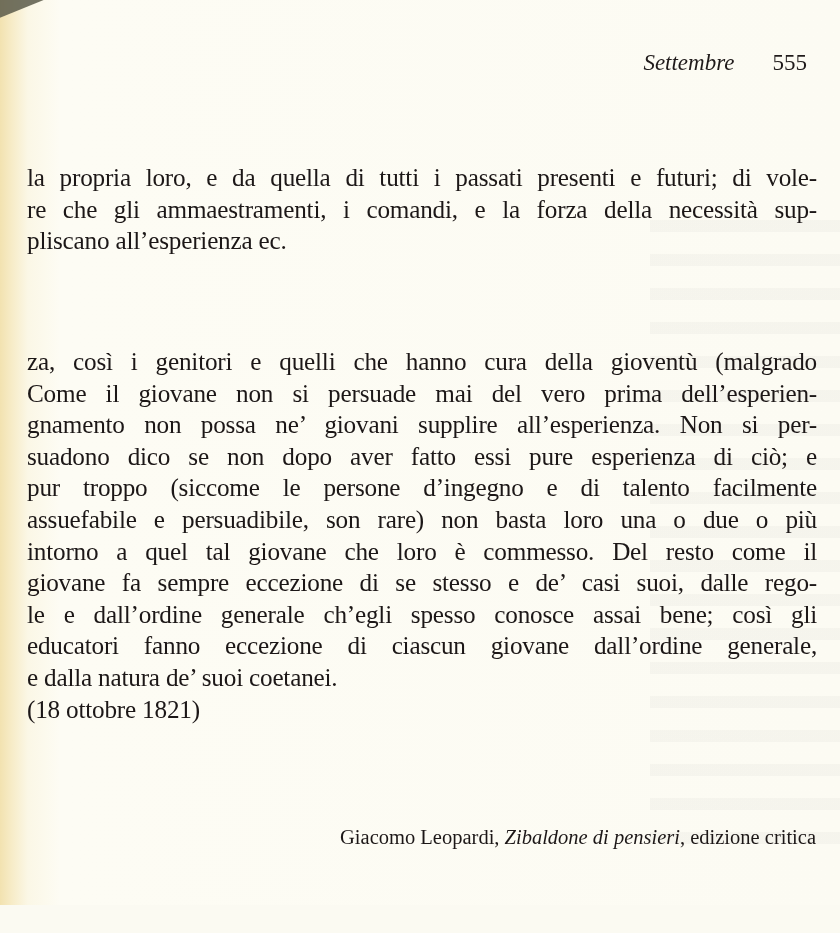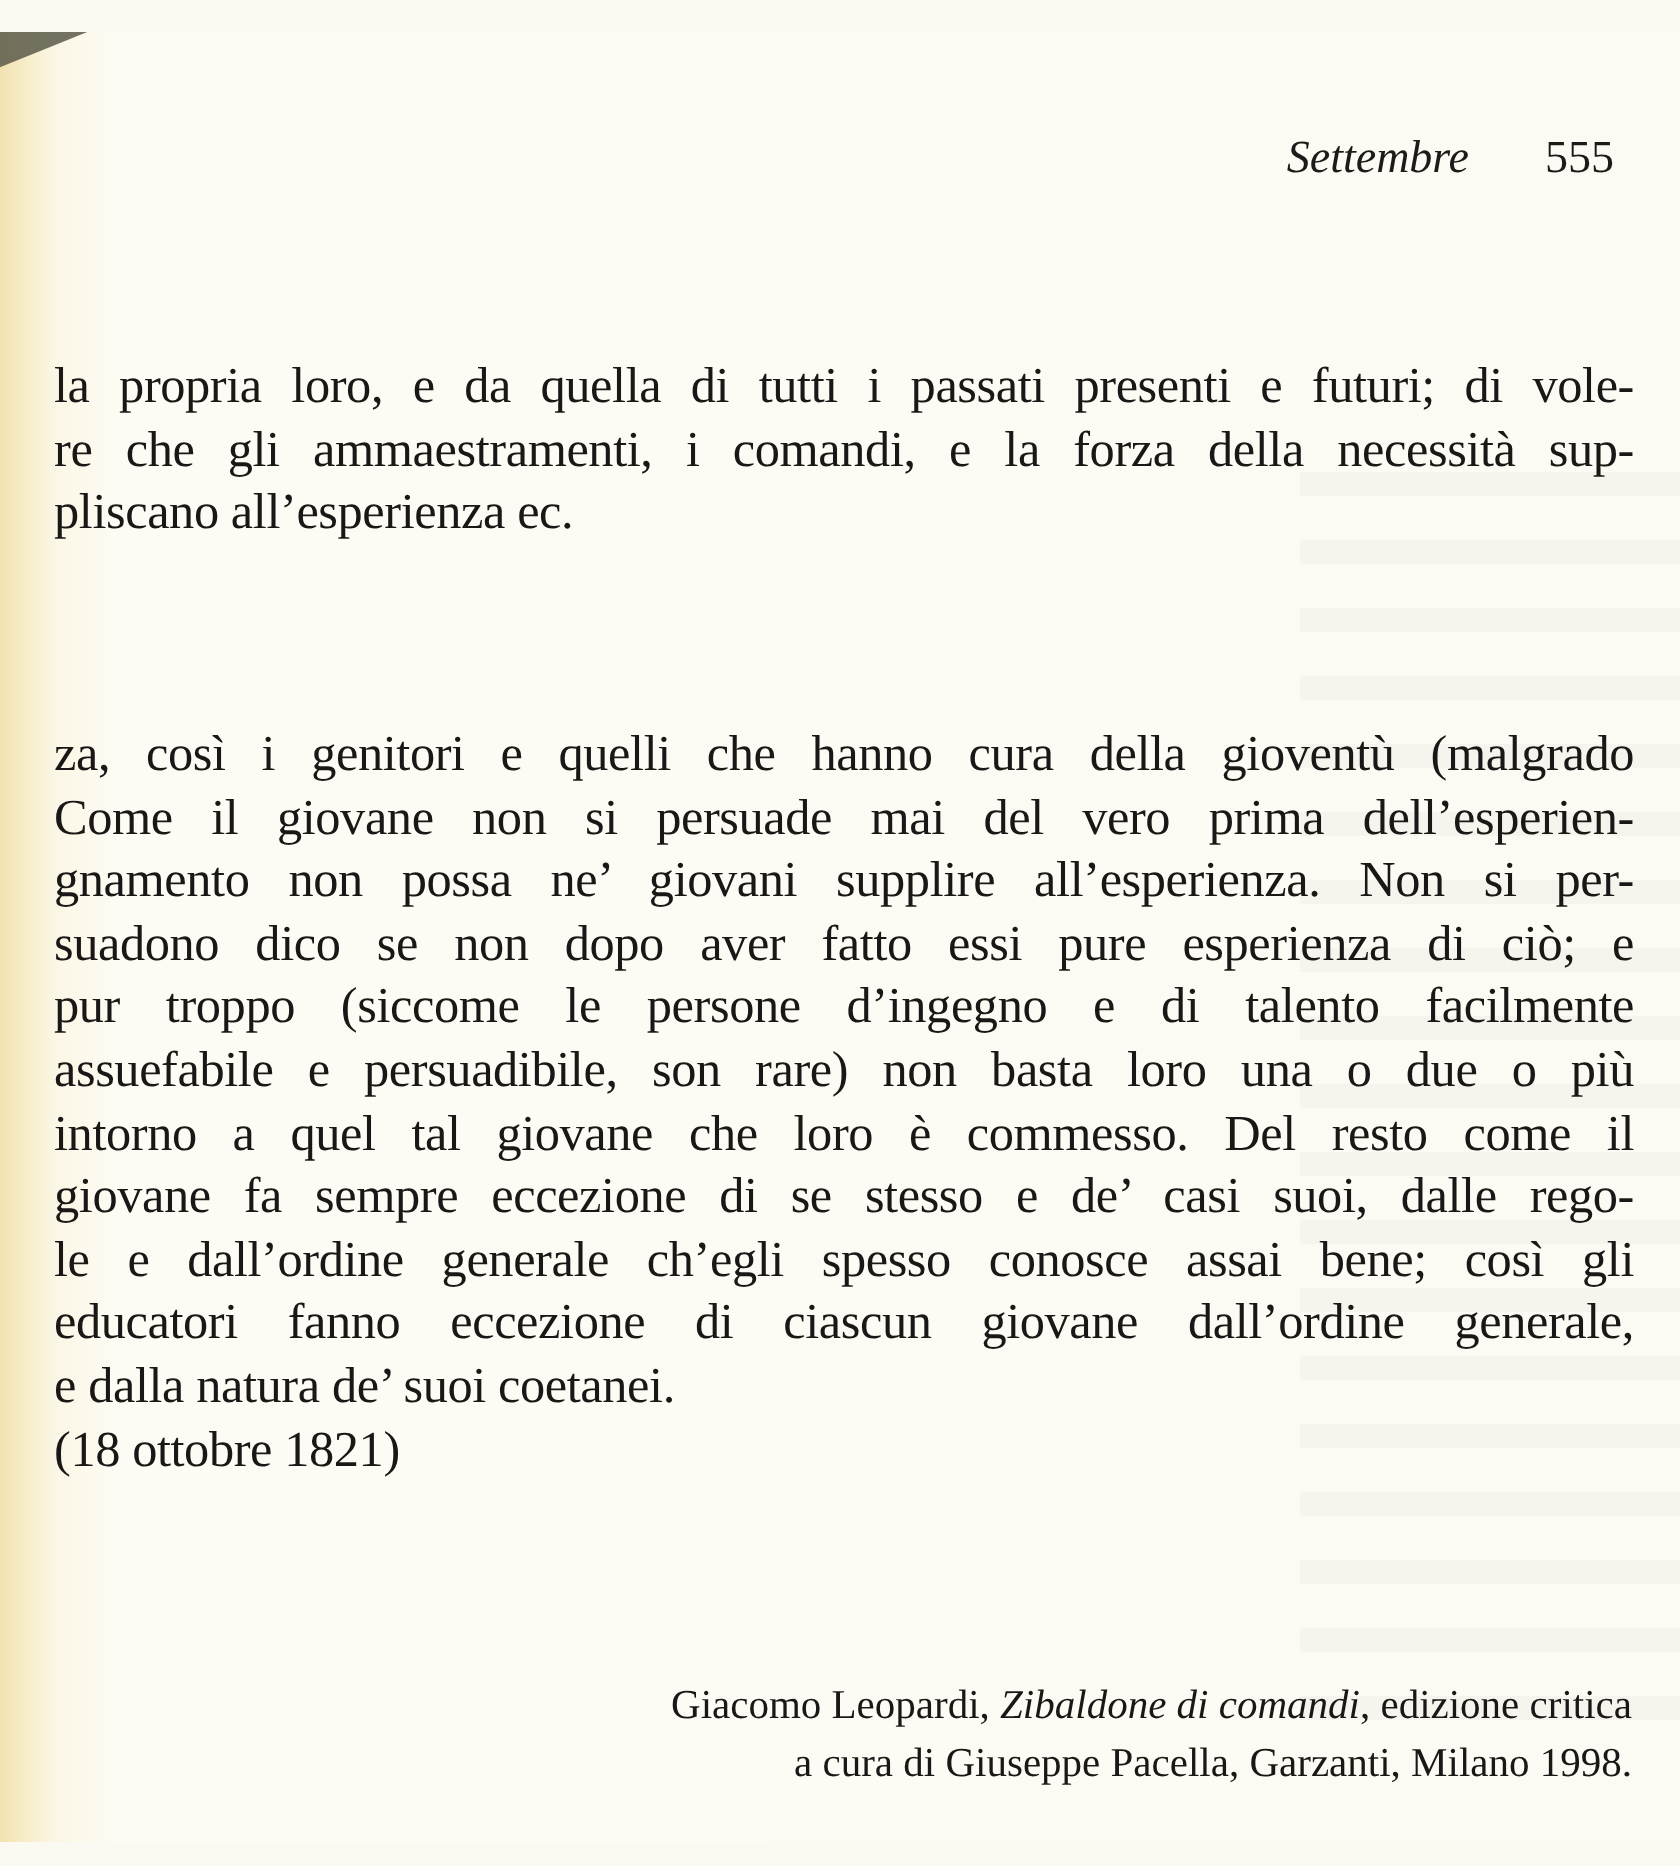--- a/index.html
+++ b/index.html
@@ -8,21 +8,21 @@
     }
     body {
       width: 840px;
       height: 933px;
       overflow: hidden;
       position: relative;
       background: #fbfaf2;
     }
     .page {
       position: absolute;
-      left: 0; top: 16px;
+      left: 0; top: 0;
       width: 840px; height: 905px;
       background:
         linear-gradient(90deg, #f2e2b0 0px, #f7ecc8 12px, #fbf7e6 28px, #fdfcf4 60px, #fcfbf3 100%);
       overflow: hidden;
     }
     .page-corner {
       position: absolute;
       left: -20px; top: -30px;
       width: 70px; height: 40px;
       background: #5a5a4a;
@@ -110,16 +110,15 @@
     <span class="line justify">assuefabile e persuadibile, son rare) non basta loro una o due o più</span>
     <span class="line justify">intorno a quel tal giovane che loro è commesso. Del resto come il</span>
     <span class="line justify">giovane fa sempre eccezione di se stesso e de’ casi suoi, dalle rego-</span>
     <span class="line justify">le e dall’ordine generale ch’egli spesso conosce assai bene; così gli</span>
     <span class="line justify">educatori fanno eccezione di ciascun giovane dall’ordine generale,</span>
     <span class="line">e dalla natura de’ suoi coetanei.</span>
     <span class="line">(18 ottobre 1821)</span>
   </div>
 
   <div class="citation">
-    <span class="cite-line"><span>Giacomo Leopardi, </span><em>Zibaldone di comandi</em><span>, edizione critica</span></span>
-    <span class="cite-line">a cura di Giuseppe Pacella, Garzanti, Milano 1998.</span>
+    <span class="cite-line"><span>Giacomo Leopardi, </span><em>Zibaldone di pensieri</em><span>, edizione critica</span></span>
   </div>
 </div>
 
 </body></html>

